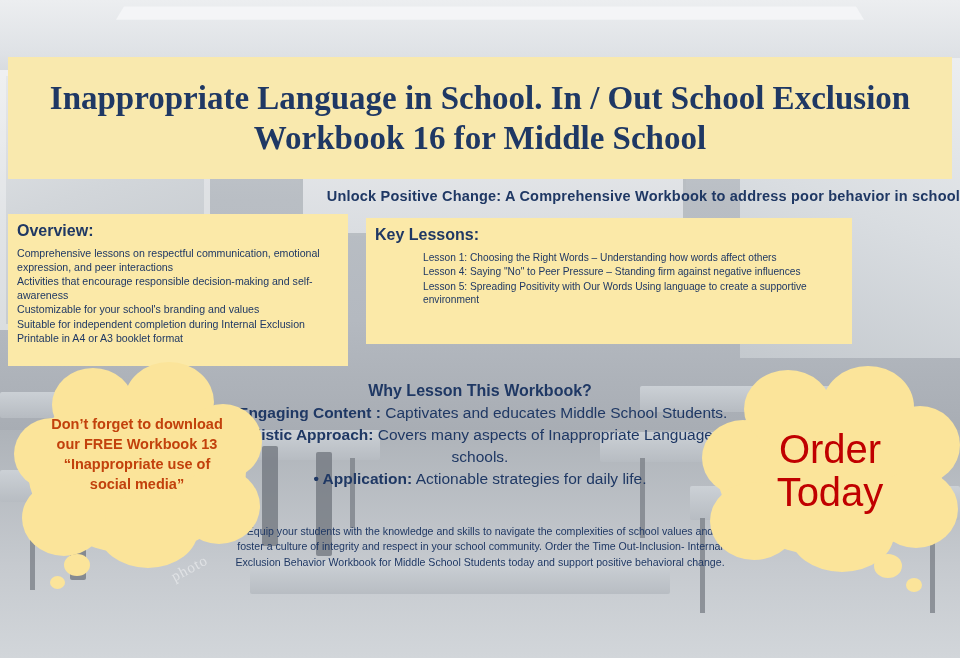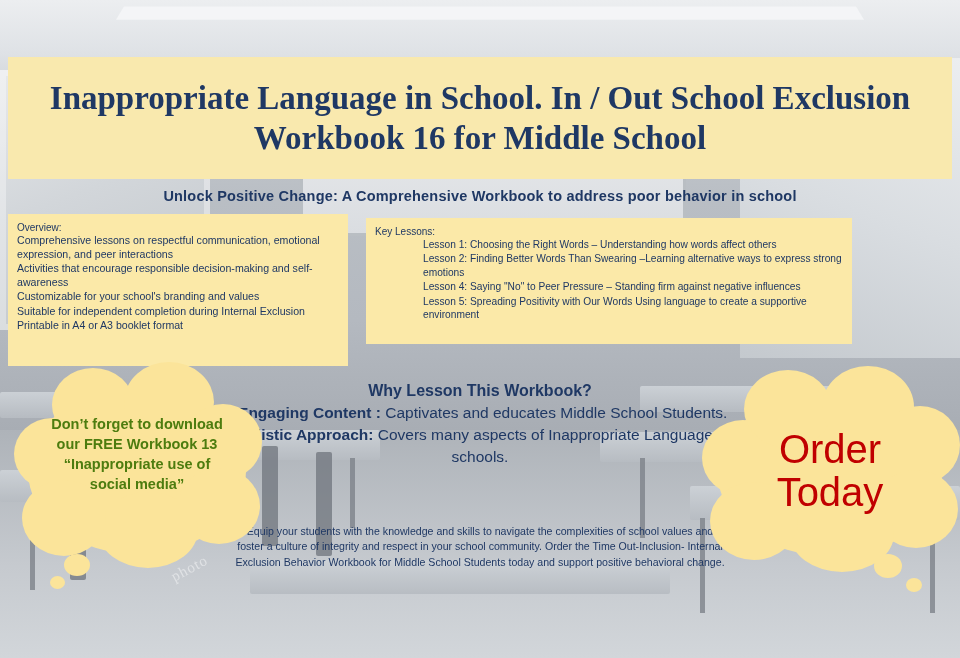--- a/index.html
+++ b/index.html
@@ -113,38 +113,38 @@
     font-size: 33px;
     line-height: 1.22;
     color: #1f3864;
     text-align: center;
     padding: 0 14px;
   }
 
   .subtitle {
     position: absolute;
     left: 0; top: 188px; width: 960px;
-    text-align: center;
+    text-align: right;
     color: #1f3864;
     font-size: 14.5px;
     font-weight: bold;
     letter-spacing: .2px;
   }
 
   .panel {
     position: absolute;
     background: #fbe9a8;
     color: #1f3864;
     padding: 8px 9px;
     box-sizing: border-box;
   }
   .panel-head {
-    font-size: 10px;
-    font-weight: normal;
-    margin-bottom: 1px;
+    font-size: 16px;
+    font-weight: bold;
+    margin-bottom: 7px;
   }
   .panel p {
     margin: 0 0 1px 0;
     font-size: 10.6px;
     line-height: 1.28;
   }
   .panel-overview { left: 8px; top: 214px; width: 340px; height: 152px; }
   .panel-key { left: 366px; top: 218px; width: 486px; height: 126px; }
   .panel-key p { font-size: 10.2px; line-height: 1.32; padding-left: 48px; }
 
@@ -192,21 +192,21 @@
     border-radius: 50%;
   }
   .cloud-left {
     left: 28px; top: 388px;
     width: 218px; height: 166px;
   }
   .cloud-left .txt {
     position: absolute;
     left: 18px; top: 26px; width: 182px;
     text-align: center;
-    color: #4d7c0f;
+    color: #c2410c;
     font-weight: bold;
     font-size: 14.5px;
     line-height: 1.38;
   }
   .cloud-right {
     left: 718px; top: 392px;
     width: 224px; height: 164px;
   }
   .cloud-right .txt {
     position: absolute;
@@ -271,35 +271,38 @@
       <p>Comprehensive lessons on respectful communication, emotional expression, and peer interactions</p>
       <p>Activities that encourage responsible decision-making and self-awareness</p>
       <p>Customizable for your school's branding and values</p>
       <p>Suitable for independent completion during Internal Exclusion</p>
       <p>Printable in A4 or A3 booklet format</p>
     </div>
 
     <div class="panel panel-key">
       <div class="panel-head">Key Lessons:</div>
       <p>Lesson 1: Choosing the Right Words – Understanding how words affect others</p>
-      <p>Lesson 2: Finding Better Words Than Swearing –Learning alternative ways to express strong emotions</p>
       <p>Lesson 4: Saying "No" to Peer Pressure – Standing firm against negative influences</p>
       <p>Lesson 5: Spreading Positivity with Our Words Using language to create a supportive environment</p>
     </div>
 
     <div class="why-title">Why Lesson This Workbook?</div>
 
     <div class="why-list">
       <div>
         <span class="lbl">•Engaging Content :</span>
         <span>Captivates and educates Middle School Students.</span>
       </div>
       <div>
         <span class="lbl">•Holistic Approach:</span>
         <span>Covers many aspects of Inappropriate Language in schools.</span>
+      </div>
+      <div>
+        <span class="lbl">• Application:</span>
+        <span>Actionable strategies for daily life.</span>
       </div>
     </div>
 
     <div class="closing">Equip your students with the knowledge and skills to navigate the complexities of school values and foster a culture of integrity and respect in your school community. Order the Time Out-Inclusion- Internal Exclusion Behavior Workbook for Middle School Students today and support positive behavioral change.</div>
 
     <div class="cloud cloud-left">
       <div class="puff" style="left:-14px; top:30px;  width:76px;  height:72px;"></div>
       <div class="puff" style="left:24px;  top:-20px; width:82px;  height:74px;"></div>
       <div class="puff" style="left:96px;  top:-26px; width:90px;  height:80px;"></div>
       <div class="puff" style="left:156px; top:16px;  width:78px;  height:76px;"></div>

